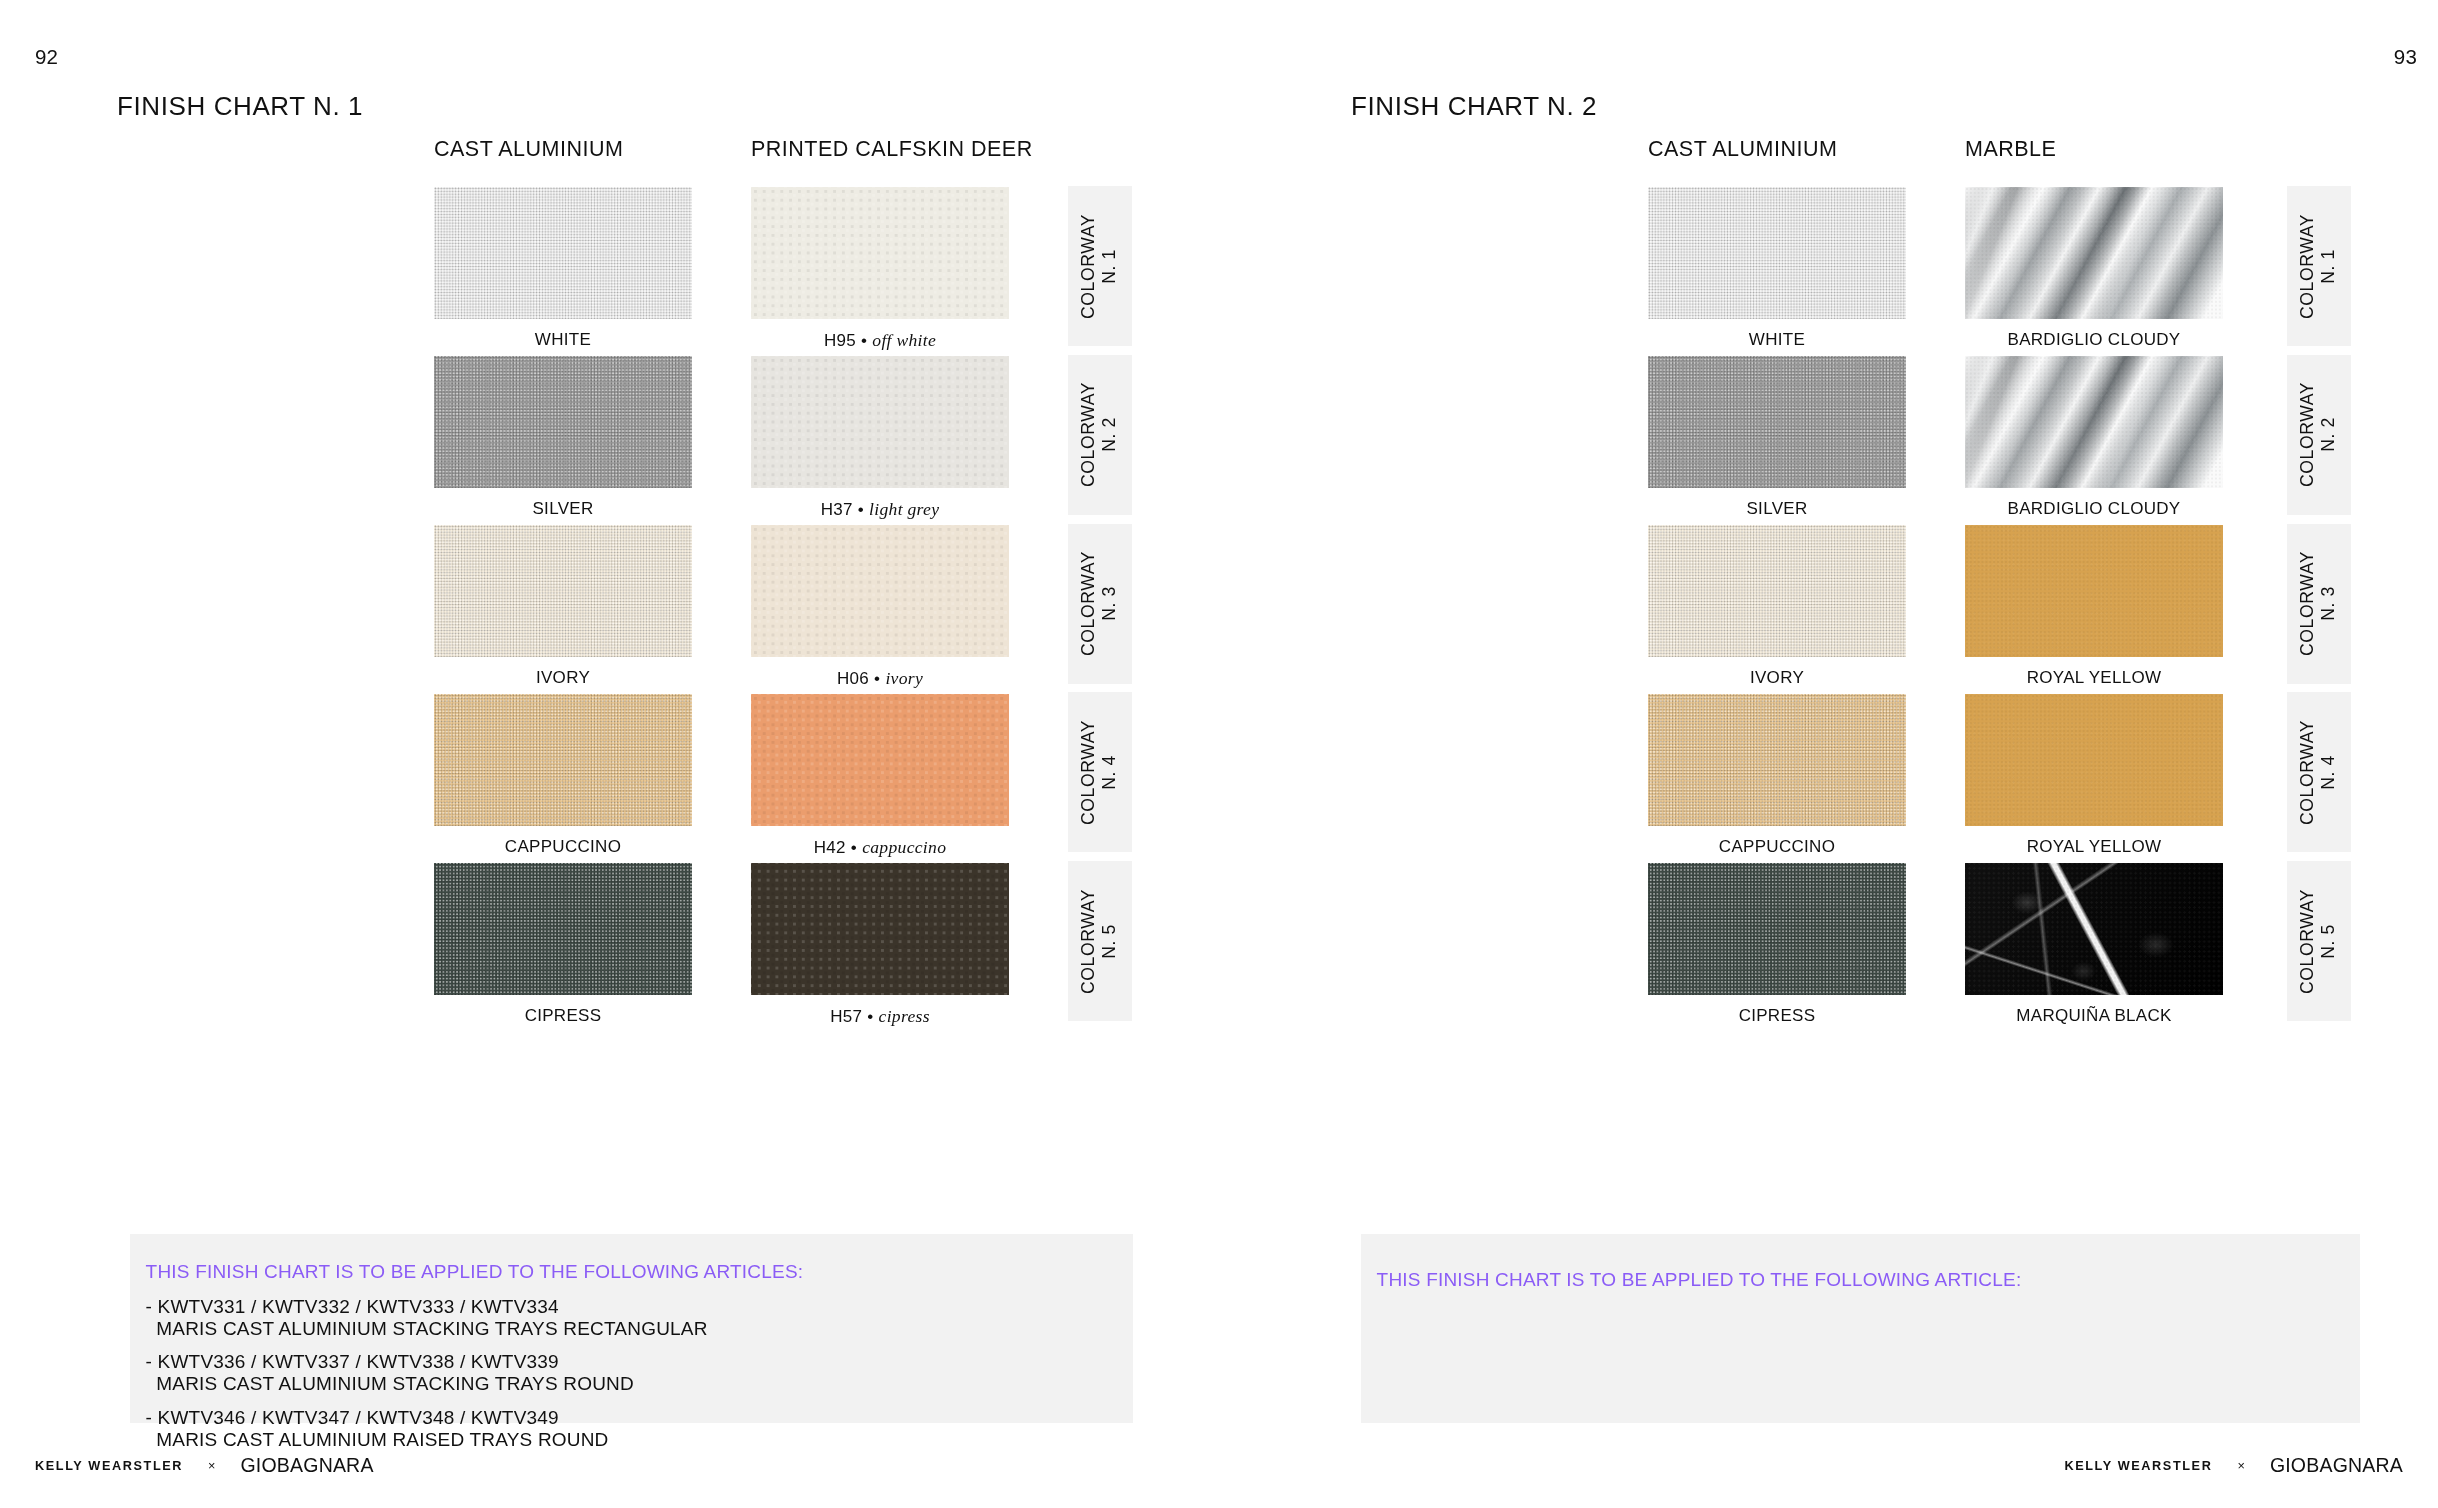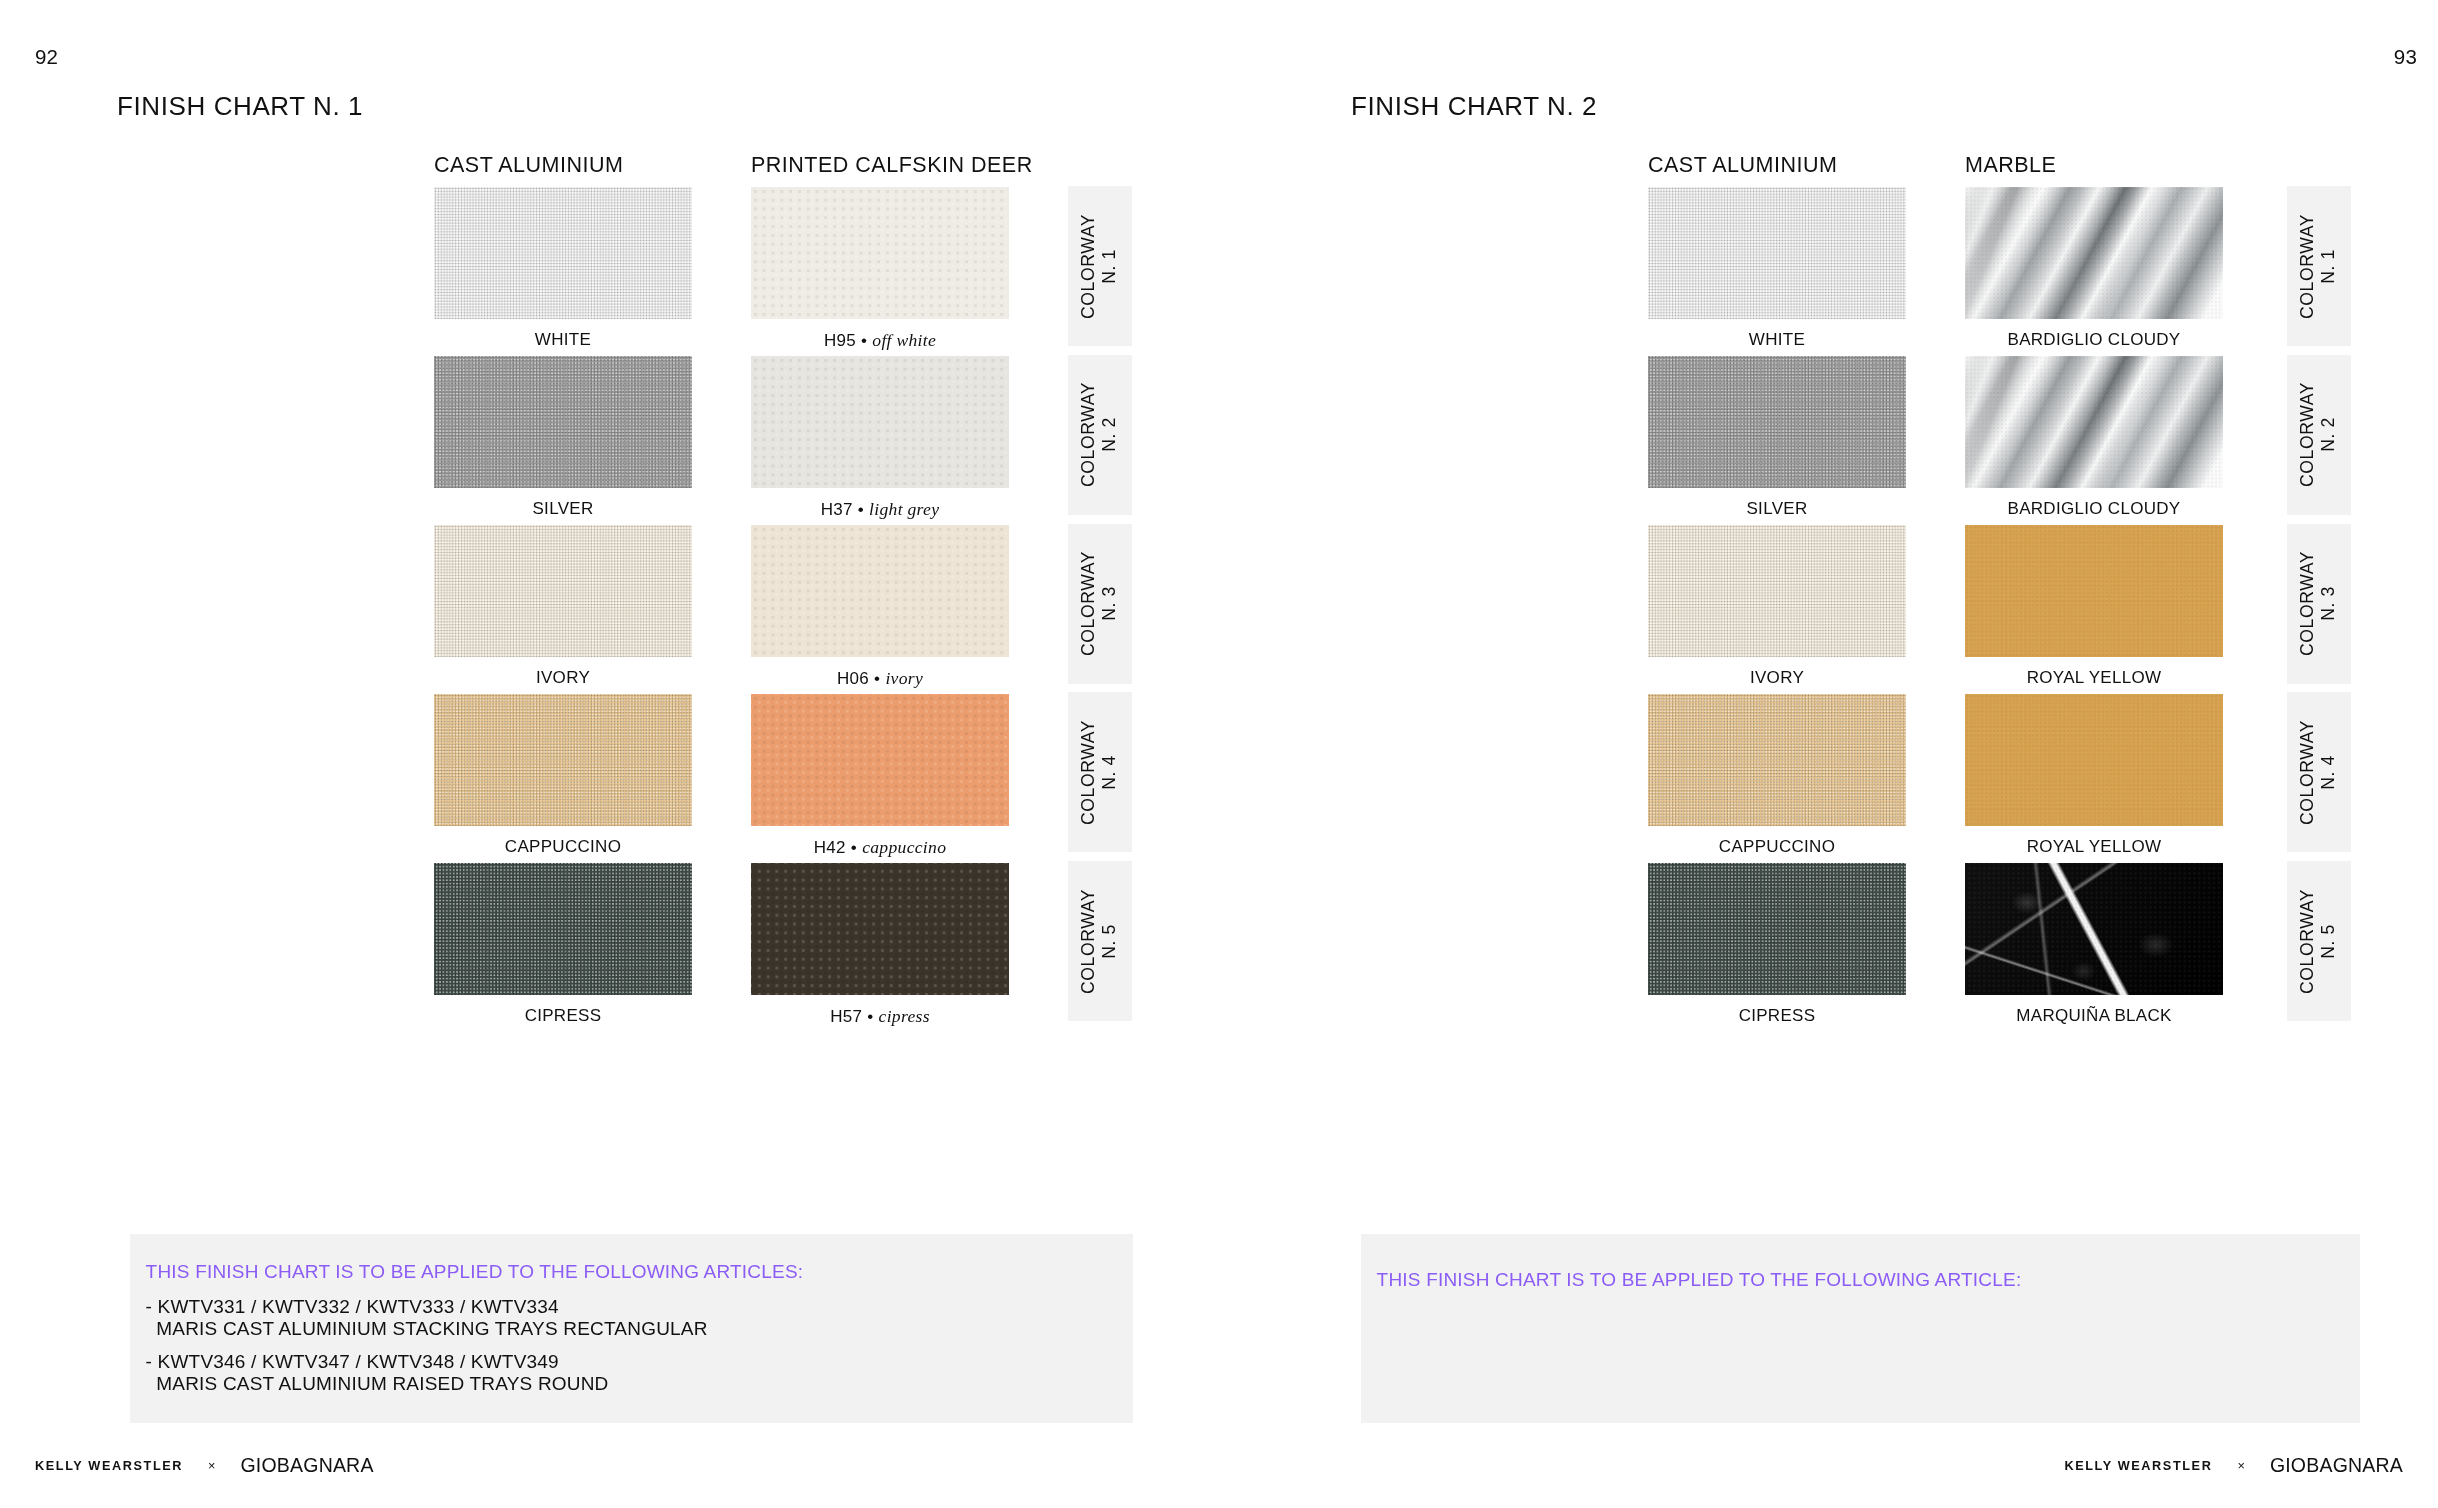--- a/index.html
+++ b/index.html
@@ -23,21 +23,21 @@
   }
   .chart-title-left{left:117px;}
   .chart-title-right{left:1351px;}
 
   
   .grid{position:absolute;}
   .grid-left{left:434px;top:137px;}
   .grid-right{left:1648px;top:137px;}
 
   .colhead{
-    position:absolute;top:16px;font-size:21.5px;letter-spacing:0.5px;color:#111;
+    position:absolute;top:0;font-size:21.5px;letter-spacing:0.5px;color:#111;
     white-space:nowrap;
   }
   .colhead.c1{left:0;}
   .colhead.c2{left:317px;}
 
   .swatch-col{position:absolute;top:50px;width:258px;}
   .swatch-col.c1{left:0;}
   .swatch-col.c2{left:317px;}
 
   .cell{height:169px;position:relative;}
@@ -188,20 +188,24 @@
 
   <div class="note note-left">
     <div class="note-inner">
       <div class="note-head">THIS FINISH CHART IS TO BE APPLIED TO THE FOLLOWING ARTICLES:</div>
       <div class="note-items">
           <div class="note-item">
             <div class="note-code">- KWTV331 / KWTV332 / KWTV333 / KWTV334</div>
             <div class="note-desc">MARIS CAST ALUMINIUM STACKING TRAYS RECTANGULAR</div>
           </div>
           <div class="note-item">
+            <div class="note-code">- KWTV336 / KWTV337 / KWTV338 / KWTV339</div>
+            <div class="note-desc">MARIS CAST ALUMINIUM STACKING TRAYS ROUND</div>
+          </div>
+          <div class="note-item">
             <div class="note-code">- KWTV346 / KWTV347 / KWTV348 / KWTV349</div>
             <div class="note-desc">MARIS CAST ALUMINIUM RAISED TRAYS ROUND</div>
           </div>
         </div>
     </div>
   </div>
 
   <div class="footer footer-left">
     <span class="kw">KELLY WEARSTLER</span>
     <span class="xsign">×</span>

